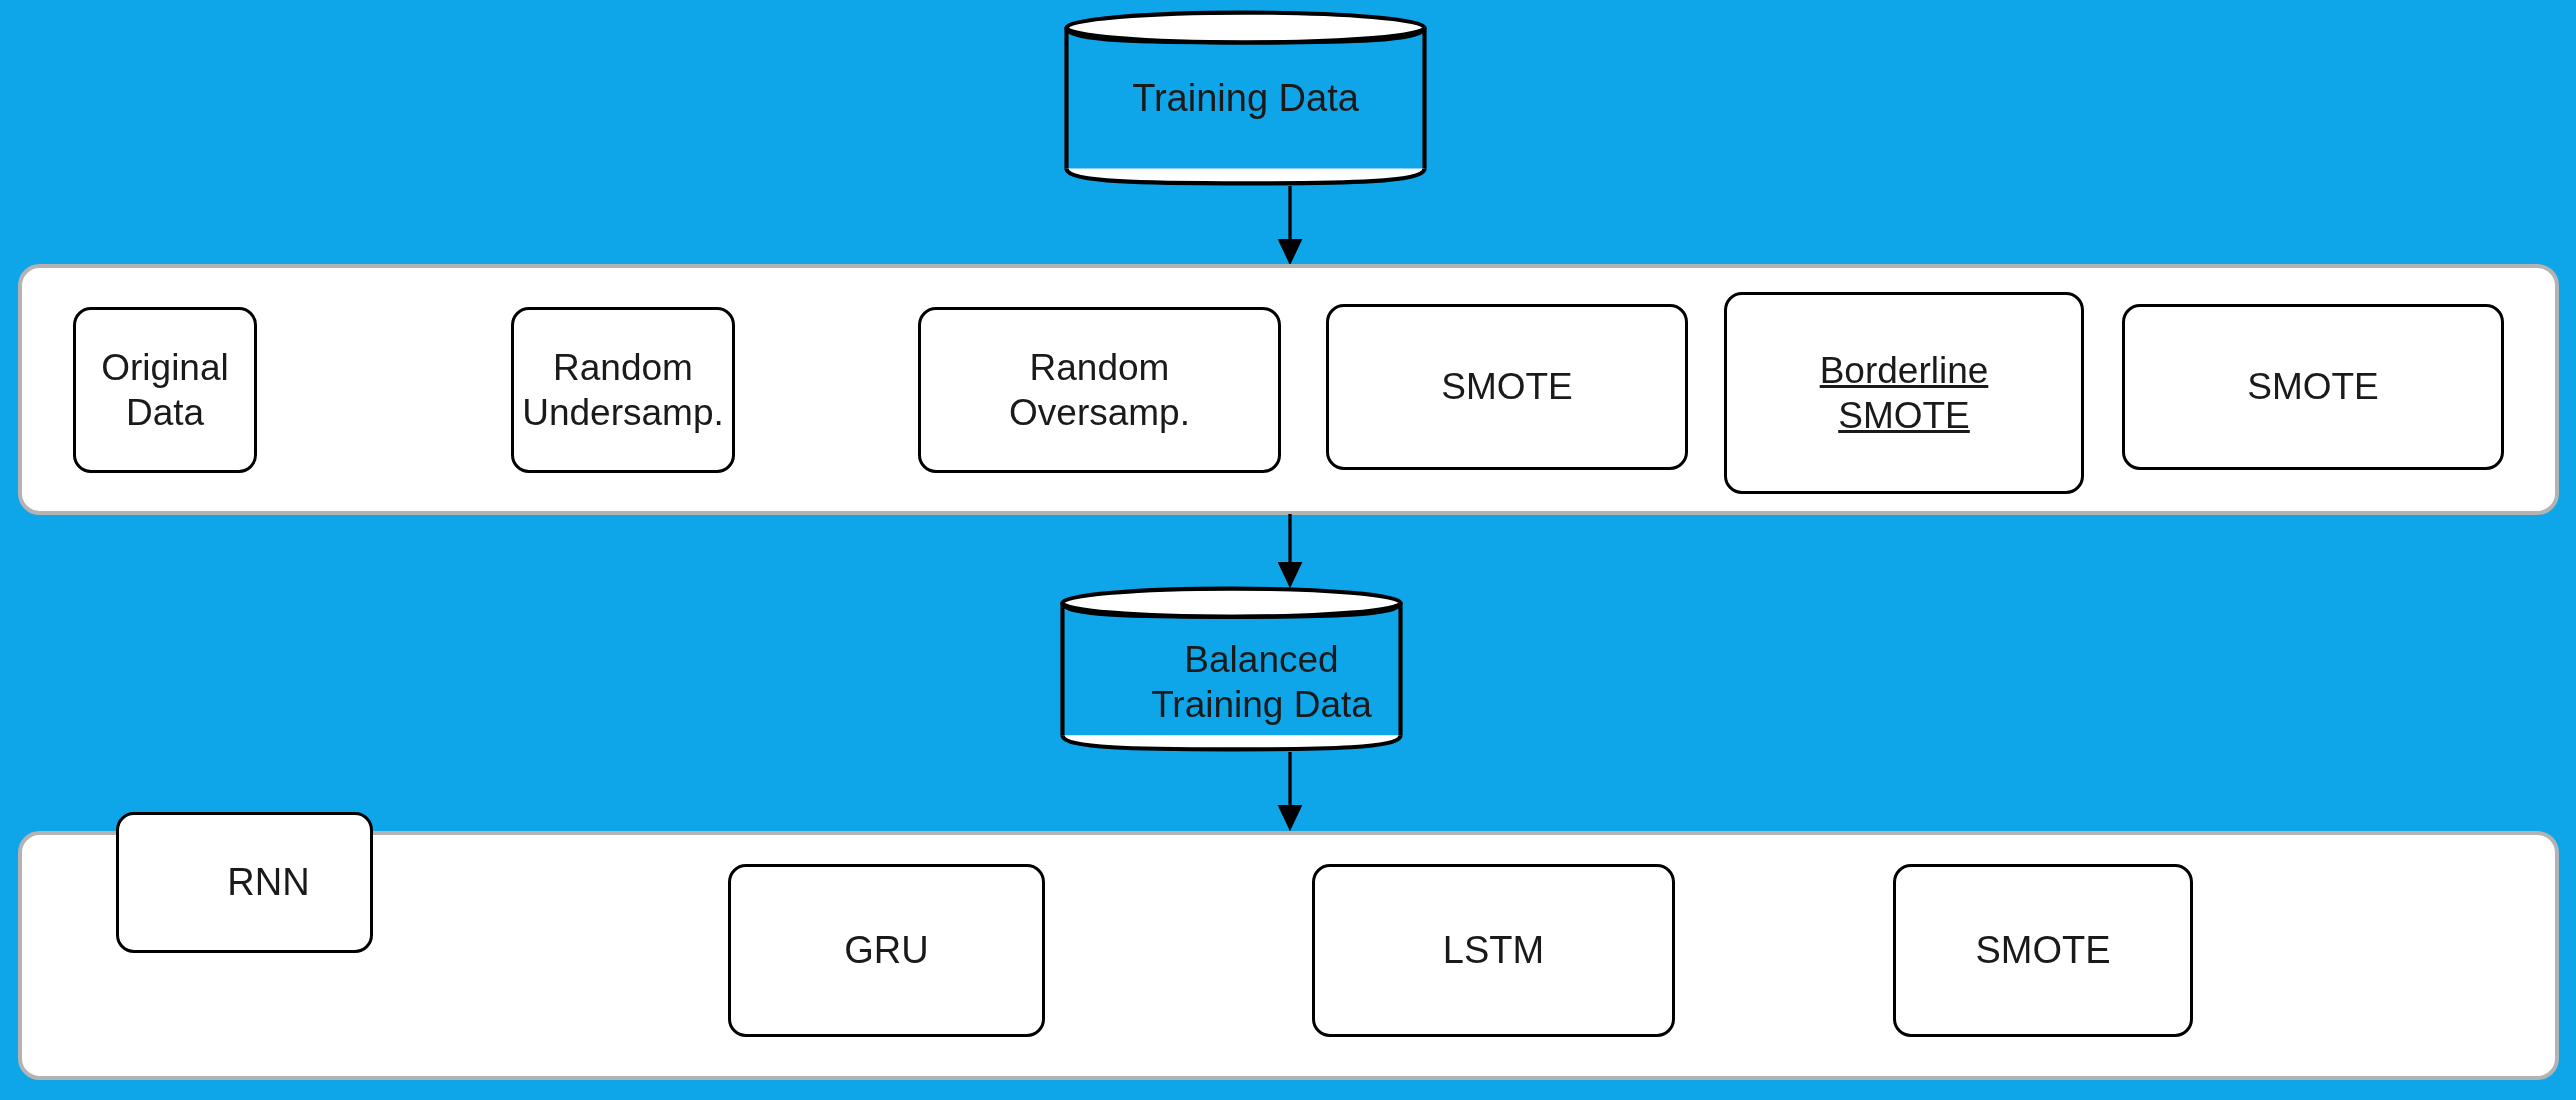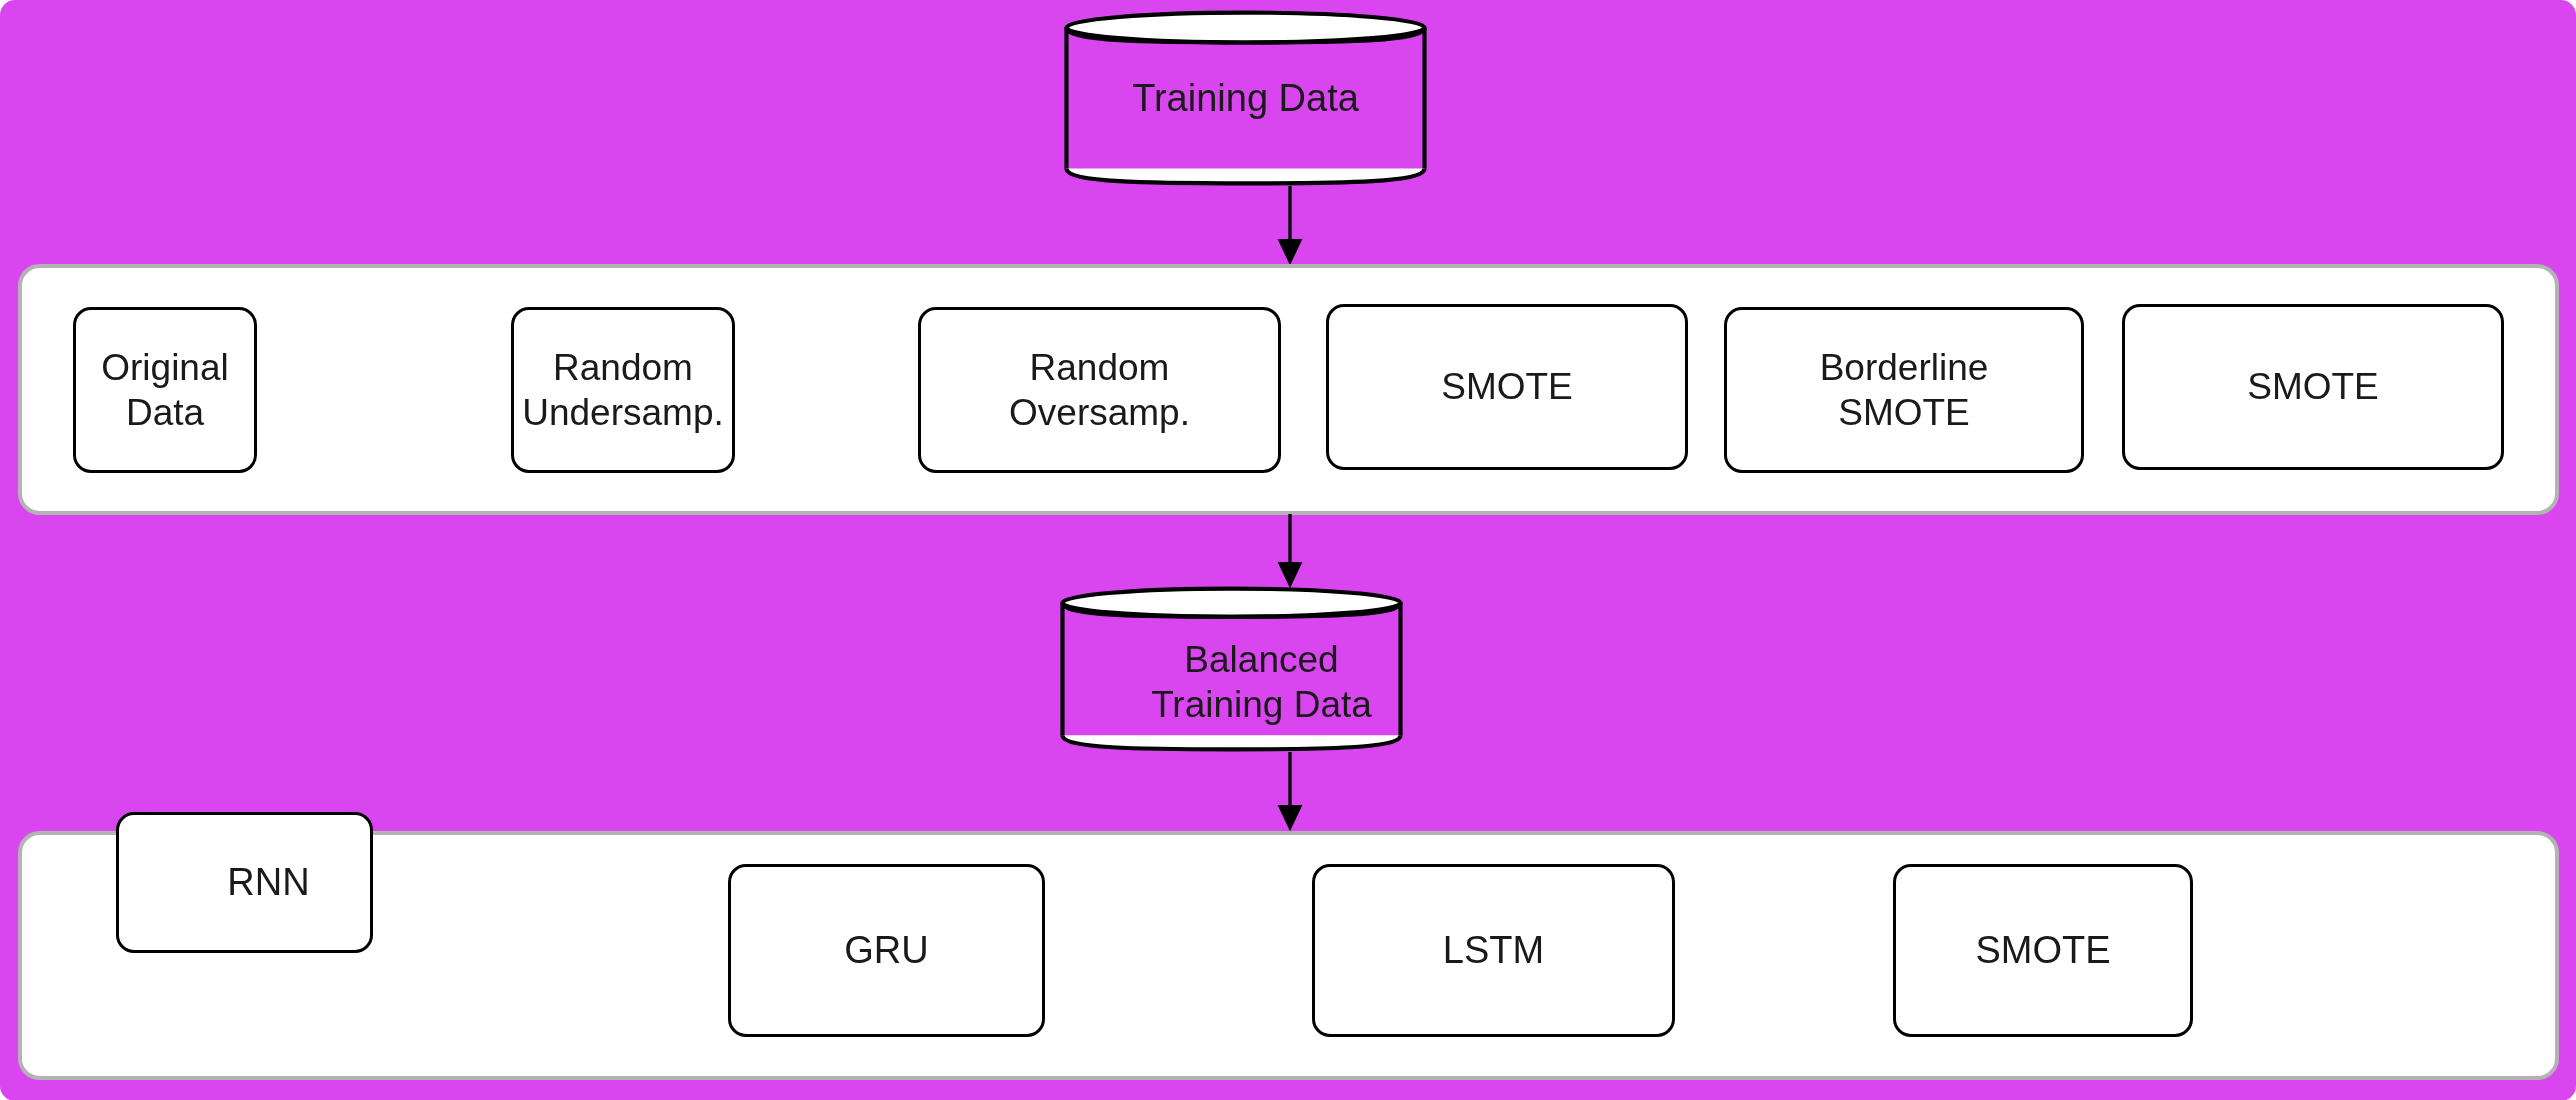--- a/index.html
+++ b/index.html
@@ -10,23 +10,22 @@
   }
   body {
     font-family: "Liberation Sans", sans-serif;
     -webkit-font-smoothing: antialiased;
   }
 
   #canvas {
     position: relative;
     width: 2576px;
     height: 1101px;
-    background: #d946ef;
+    background: #0ea5e9;
     overflow: hidden;
-    border-radius: 15px;
   }
 
   
   .group-box {
     position: absolute;
     box-sizing: border-box;
     border: 4.1px solid #b3b3b3;
     border-radius: 21.6px;
     background: #ffffff;
   }
@@ -118,21 +117,21 @@
 
   <div class="node-box t-44" style="left:918px; top:307px; width:363px; height:166px;">
     <span class="node-label">Random
 Oversamp.</span>
   </div>
 
   <div class="node-box t-44" style="left:1326px; top:304px; width:362px; height:166px;">
     <span class="node-label">SMOTE</span>
   </div>
 
-  <div class="node-box t-44" style="left:1724px; top:307px; width:360px; height:166px;">
+  <div class="node-box t-44" style="left:1724px; top:292px; width:360px; height:202px;text-decoration:underline;">
     <span class="node-label">Borderline
 SMOTE</span>
   </div>
 
   <div class="node-box t-44" style="left:2122px; top:304px; width:382px; height:166px;">
     <span class="node-label">SMOTE</span>
   </div>
 
   <div class="arrow" style="left:1275px; top:514px; width:30px; height:76px;">
     <svg width="30" height="76" viewBox="0 0 36 92">

